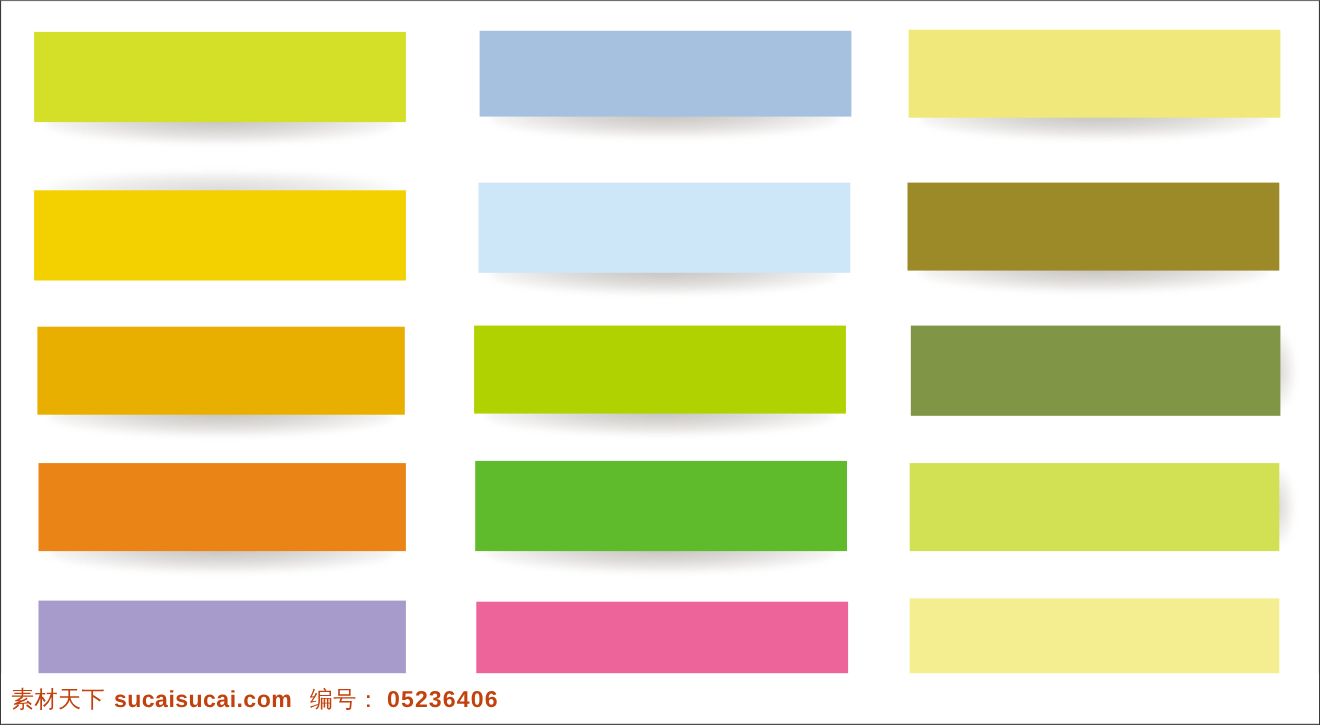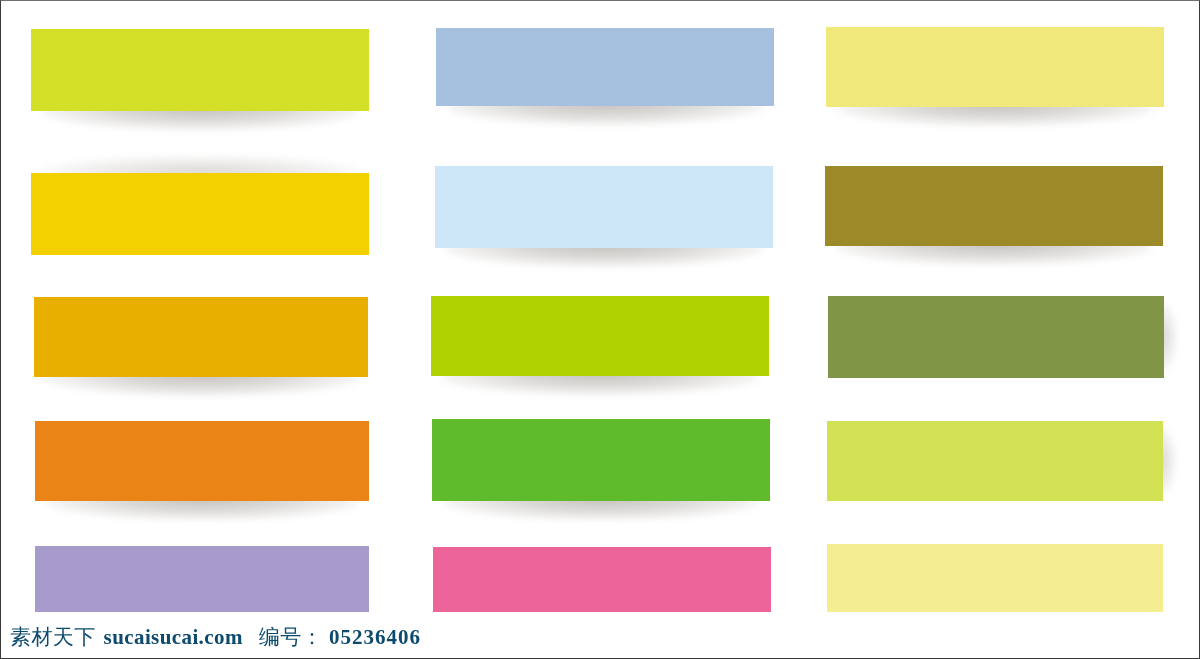--- a/index.html
+++ b/index.html
@@ -115,23 +115,23 @@
     z-index: 60;
   }
   #watermark-text {
     position: absolute;
     left: 9px;
     bottom: 10px;
     z-index: 61;
     font-size: 21px;
     line-height: 24px;
     letter-spacing: 0.4px;
-    color: #0c4a6e;
+    color: #c2410c;
     white-space: nowrap;
-    font-family: Liberation Serif, serif;
+    font-family: Liberation Sans, sans-serif;
   }
   #watermark-text .wm-seg {
     display: inline-block;
     vertical-align: baseline;
   }
   #watermark-text .wm-site {
     margin-left: 8px;
     font-weight: 700;
   }
   #watermark-text .wm-label {

